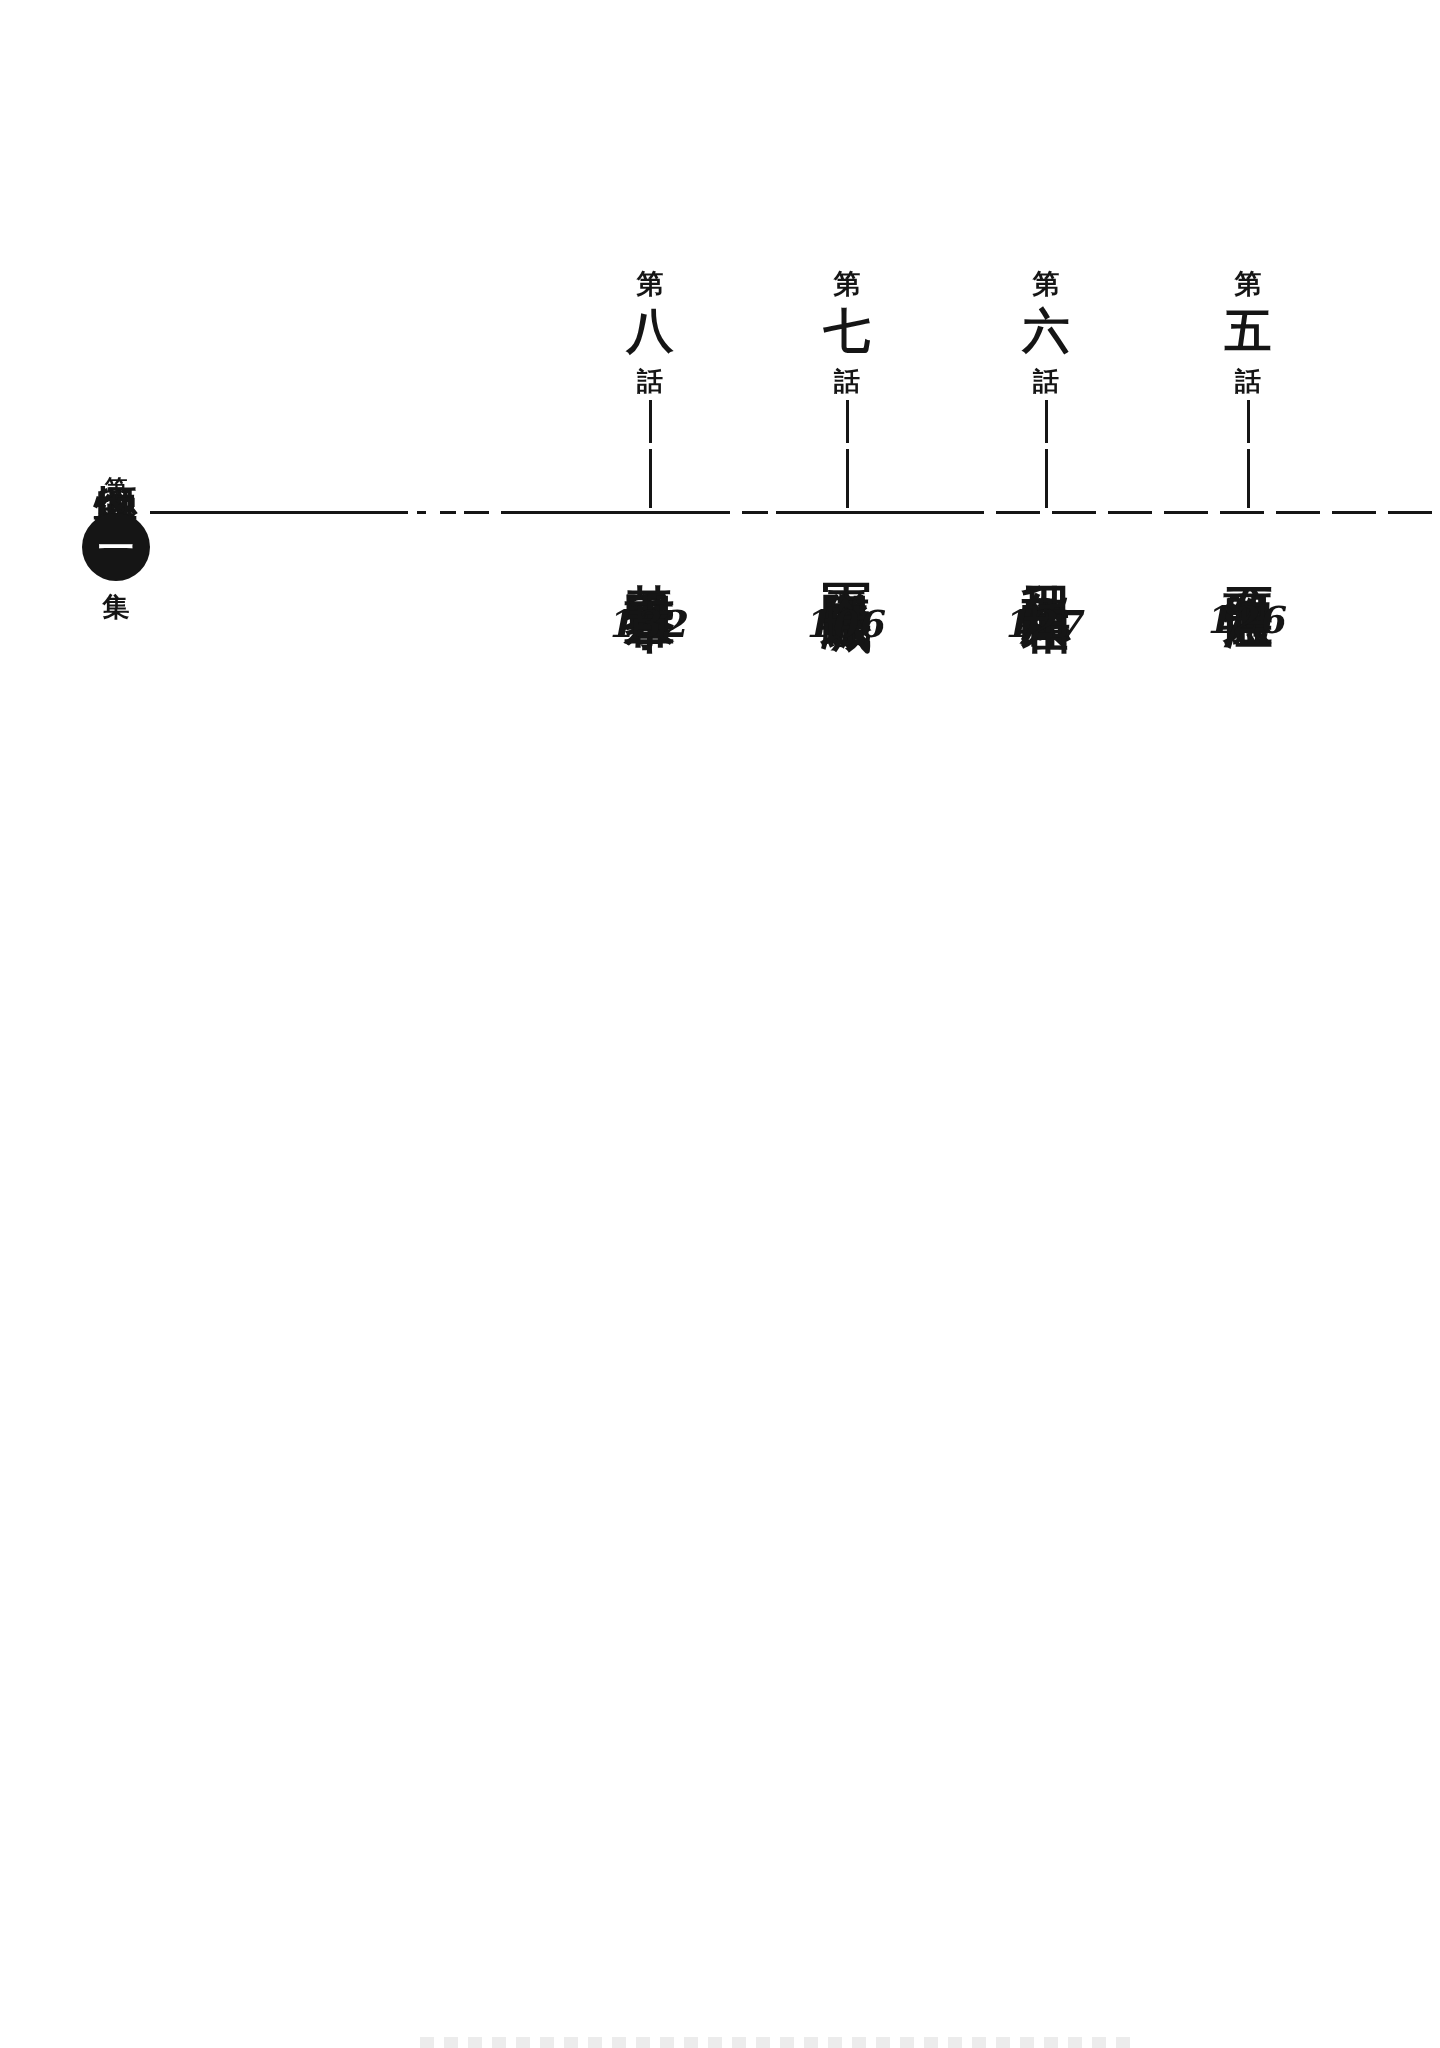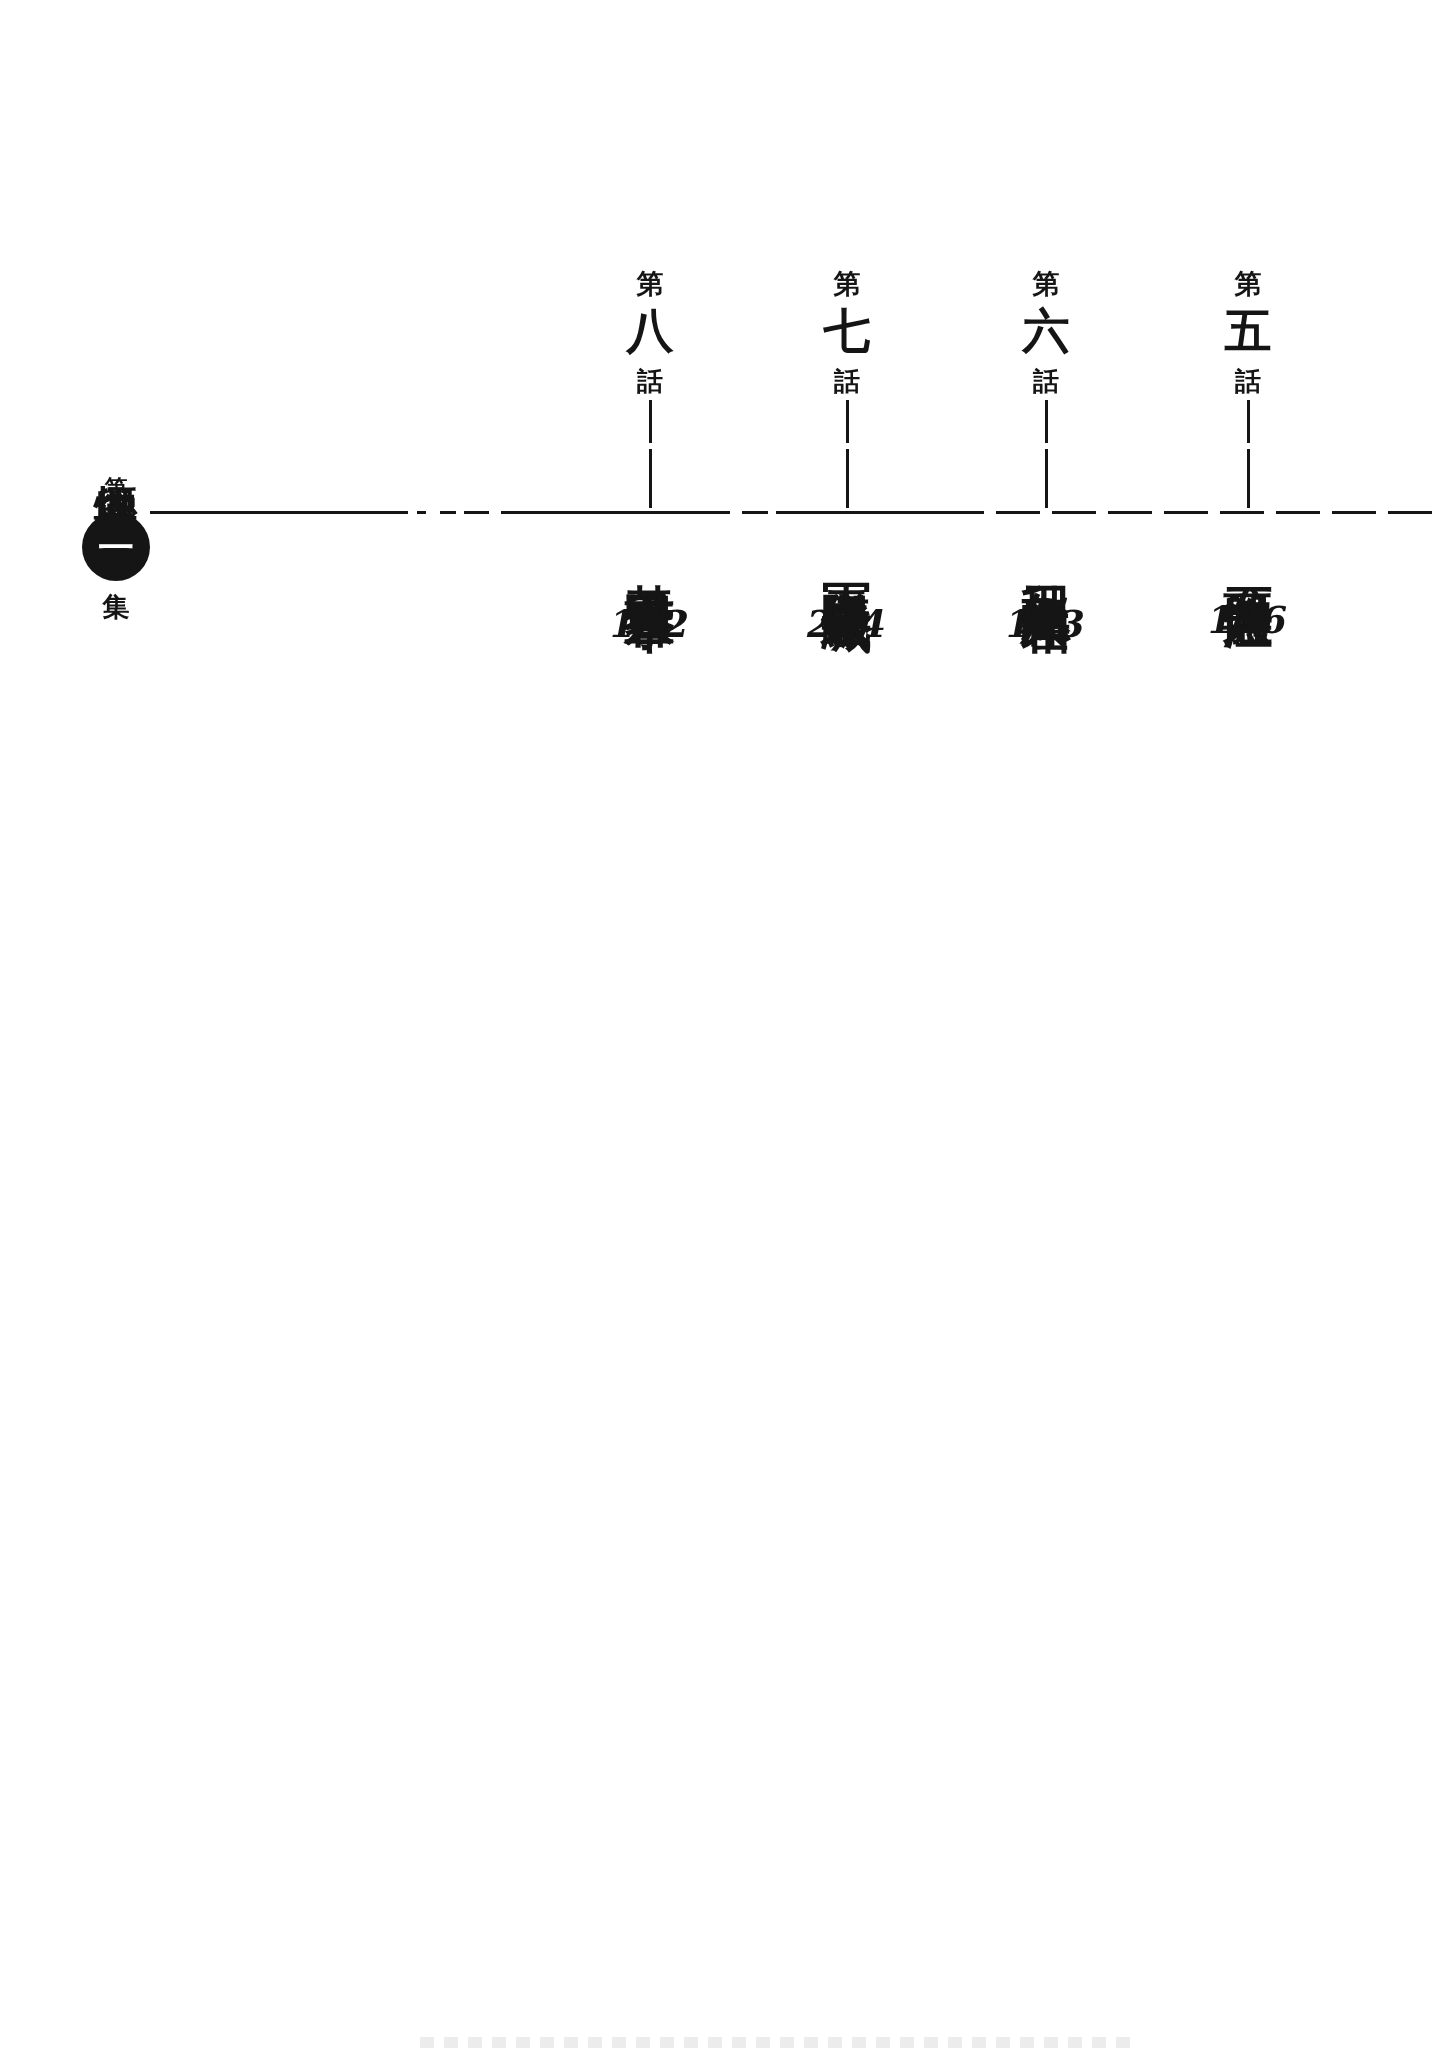--- a/index.html
+++ b/index.html
@@ -115,33 +115,33 @@
 
   <div class="chapter-col col-ch7">
     <span class="ch-prefix">第</span>
     <span class="ch-num">七</span>
     <span class="ch-suffix">話</span>
     <div class="ch-line">
       <span class="seg seg-a"></span>
       <span class="seg seg-b"></span>
     </div>
     <div class="ch-title">軍隊與金鯱城</div>
-    <div class="ch-page">224</div>
+    <div class="ch-page">106</div>
   </div>
 
   <div class="chapter-col col-ch6">
     <span class="ch-prefix">第</span>
     <span class="ch-num">六</span>
     <span class="ch-suffix">話</span>
     <div class="ch-line">
       <span class="seg seg-a"></span>
       <span class="seg seg-b"></span>
     </div>
     <div class="ch-title">秋刀魚與睡相</div>
-    <div class="ch-page">103</div>
+    <div class="ch-page">127</div>
   </div>
 
   <div class="chapter-col col-ch5">
     <span class="ch-prefix">第</span>
     <span class="ch-num">五</span>
     <span class="ch-suffix">話</span>
     <div class="ch-line">
       <span class="seg seg-a"></span>
       <span class="seg seg-b"></span>
     </div>

